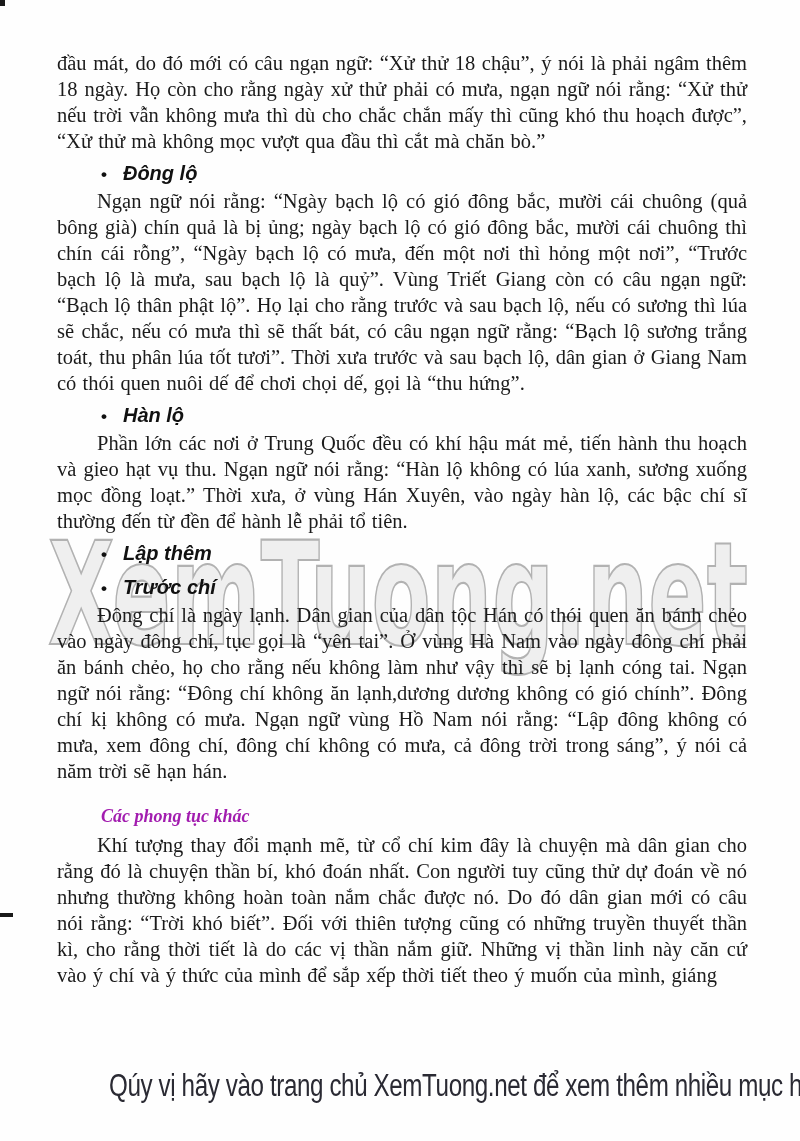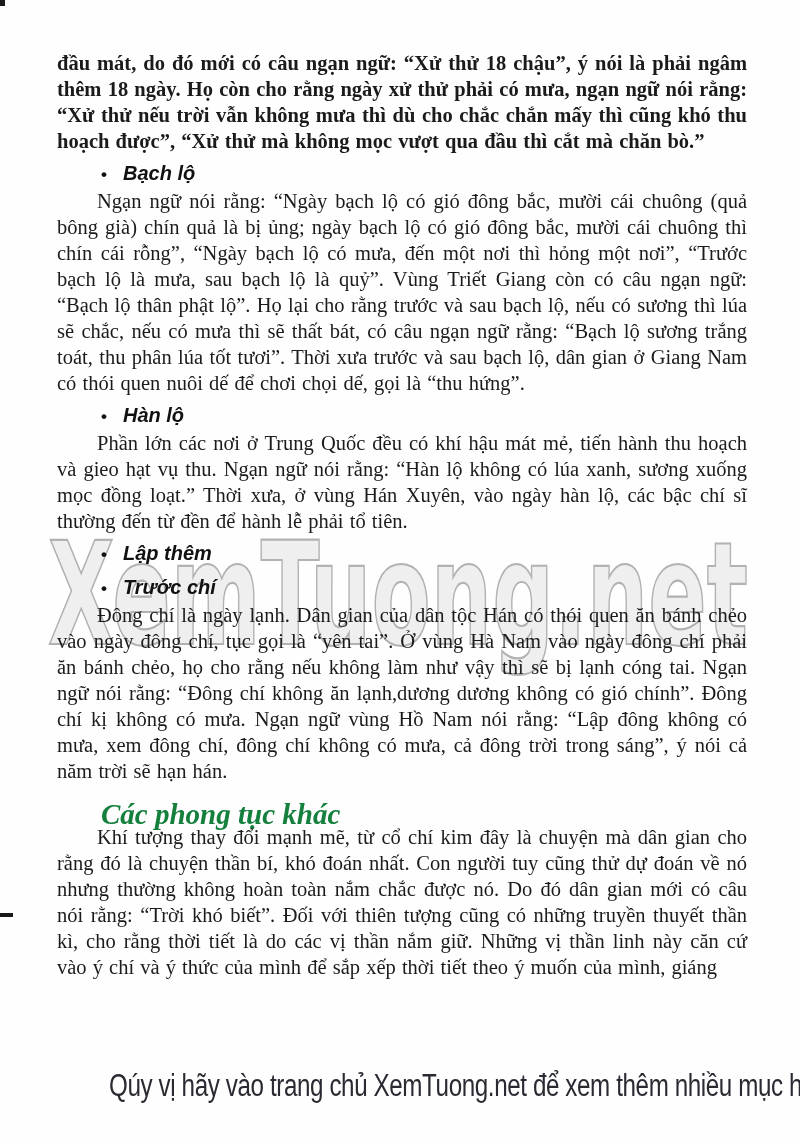--- a/index.html
+++ b/index.html
@@ -6,31 +6,31 @@
   .page {
     position:relative; width:800px; height:1141px; margin:0 auto;
     background:#fefefe; overflow:hidden;
     font-family:"Liberation Serif","DejaVu Serif",serif; color:#1b1b1b;
   }
   .content { position:absolute; left:57px; top:50px; width:690px; z-index:2; }
   p.body {
     margin:0; font-size:20.5px; line-height:26px; text-align:justify;
     text-indent:40px; word-spacing:1px;
   }
-  p.noindent { text-indent:0;font-weight:bold; }
+  p.noindent { text-indent:0; }
   .bullet-heading {
     display:flex; align-items:baseline; margin:8px 0 0 44px; height:26px;
     font-family:"Liberation Sans","DejaVu Sans",sans-serif;
     font-weight:bold; font-style:italic; font-size:20px; color:#111;
   }
   .bullet-heading .dot { font-style:normal; font-size:17px; margin-right:16px; }
   .sub-heading {
-    margin:14px 0 0 44px; height:26px;
+    margin:22px 0 0 44px; height:26px;
     font-family:"Liberation Serif","DejaVu Serif",serif;
-    font-weight:bold; font-style:italic; font-size:29px; color:#15803d;
+    font-weight:bold; font-style:italic; font-size:18px; color:#a21caf;
   }
   .watermark-svg { position:absolute; left:46px; top:496px; z-index:1; }
   .watermark-svg text {
     font-family:"DejaVu Sans","Liberation Sans",sans-serif;
     font-weight:bold; fill:#efefef; stroke:#b2b2b2; stroke-width:2.2px;
   }
   .footer {
     position:absolute; left:0; right:0; top:1068px; z-index:3;
     text-align:center; white-space:nowrap;
     font-family:"Liberation Sans","DejaVu Sans",sans-serif;
@@ -57,21 +57,21 @@
 
   <div class="artifact artifact-corner"></div>
   <div class="artifact artifact-dash"></div>
 
   <div class="content">
 
     <p class="body noindent">đầu mát, do đó mới có câu ngạn ngữ: “Xử thử 18 chậu”, ý nói là phải ngâm thêm 18 ngày. Họ còn cho rằng ngày xử thử phải có mưa, ngạn ngữ nói rằng: “Xử thử nếu trời vẫn không mưa thì dù cho chắc chắn mấy thì cũng khó thu hoạch được”, “Xử thử mà không mọc vượt qua đầu thì cắt mà chăn bò.”</p>
 
     <div class="bullet-heading">
       <span class="dot">•</span>
-      <span>Bạch lộ</span>
+      <span>Đông lộ</span>
     </div>
     <p class="body">Ngạn ngữ nói rằng: “Ngày bạch lộ có gió đông bắc, mười cái chuông (quả bông già) chín quả là bị ủng; ngày bạch lộ có gió đông bắc, mười cái chuông thì chín cái rỗng”, “Ngày bạch lộ có mưa, đến một nơi thì hỏng một nơi”, “Trước bạch lộ là mưa, sau bạch lộ là quỷ”. Vùng Triết Giang còn có câu ngạn ngữ: “Bạch lộ thân phật lộ”. Họ lại cho rằng trước và sau bạch lộ, nếu có sương thì lúa sẽ chắc, nếu có mưa thì sẽ thất bát, có câu ngạn ngữ rằng: “Bạch lộ sương trắng toát, thu phân lúa tốt tươi”. Thời xưa trước và sau bạch lộ, dân gian ở Giang Nam có thói quen nuôi dế để chơi chọi dế, gọi là “thu hứng”.</p>
 
     <div class="bullet-heading">
       <span class="dot">•</span>
       <span>Hàn lộ</span>
     </div>
     <p class="body">Phần lớn các nơi ở Trung Quốc đều có khí hậu mát mẻ, tiến hành thu hoạch và gieo hạt vụ thu. Ngạn ngữ nói rằng: “Hàn lộ không có lúa xanh, sương xuống mọc đồng loạt.” Thời xưa, ở vùng Hán Xuyên, vào ngày hàn lộ, các bậc chí sĩ thường đến từ đền để hành lễ phải tổ tiên.</p>
 
     <div class="bullet-heading">

